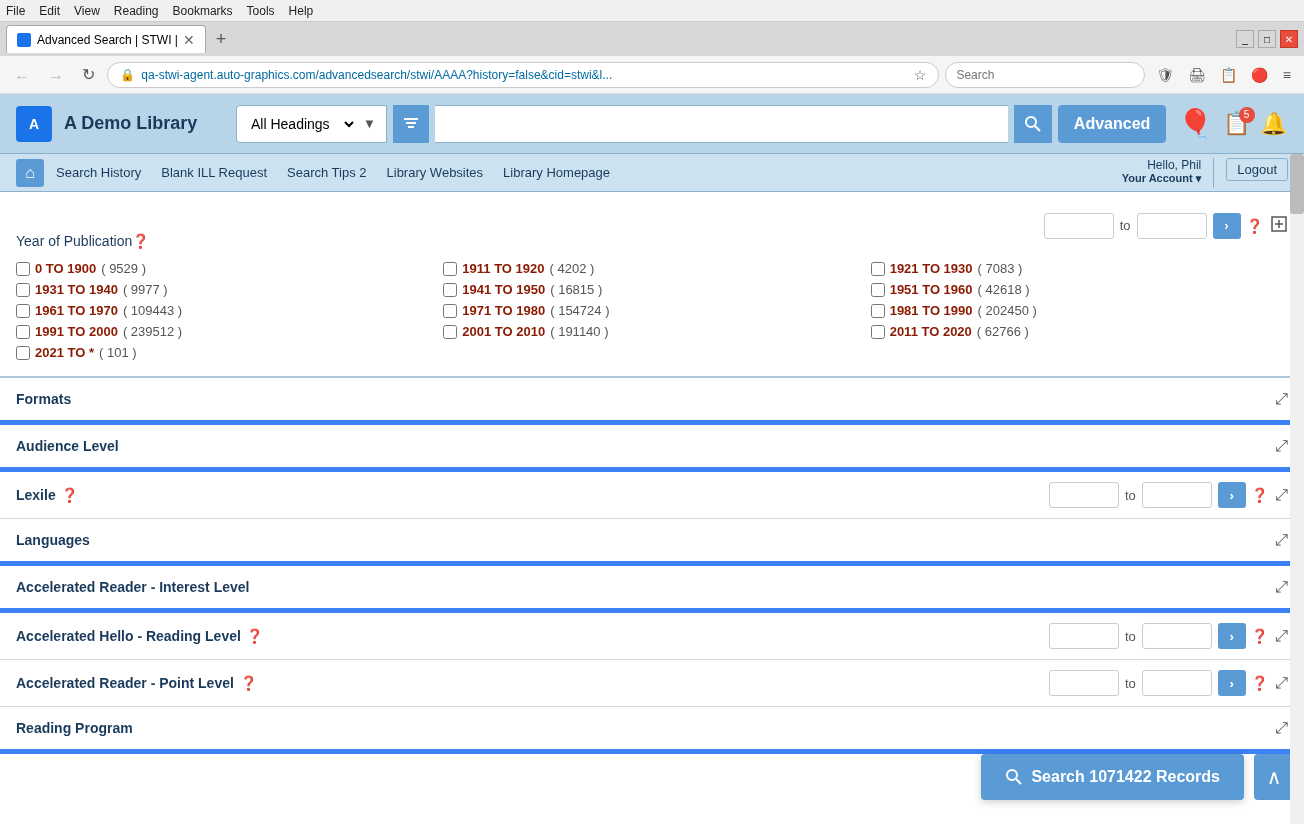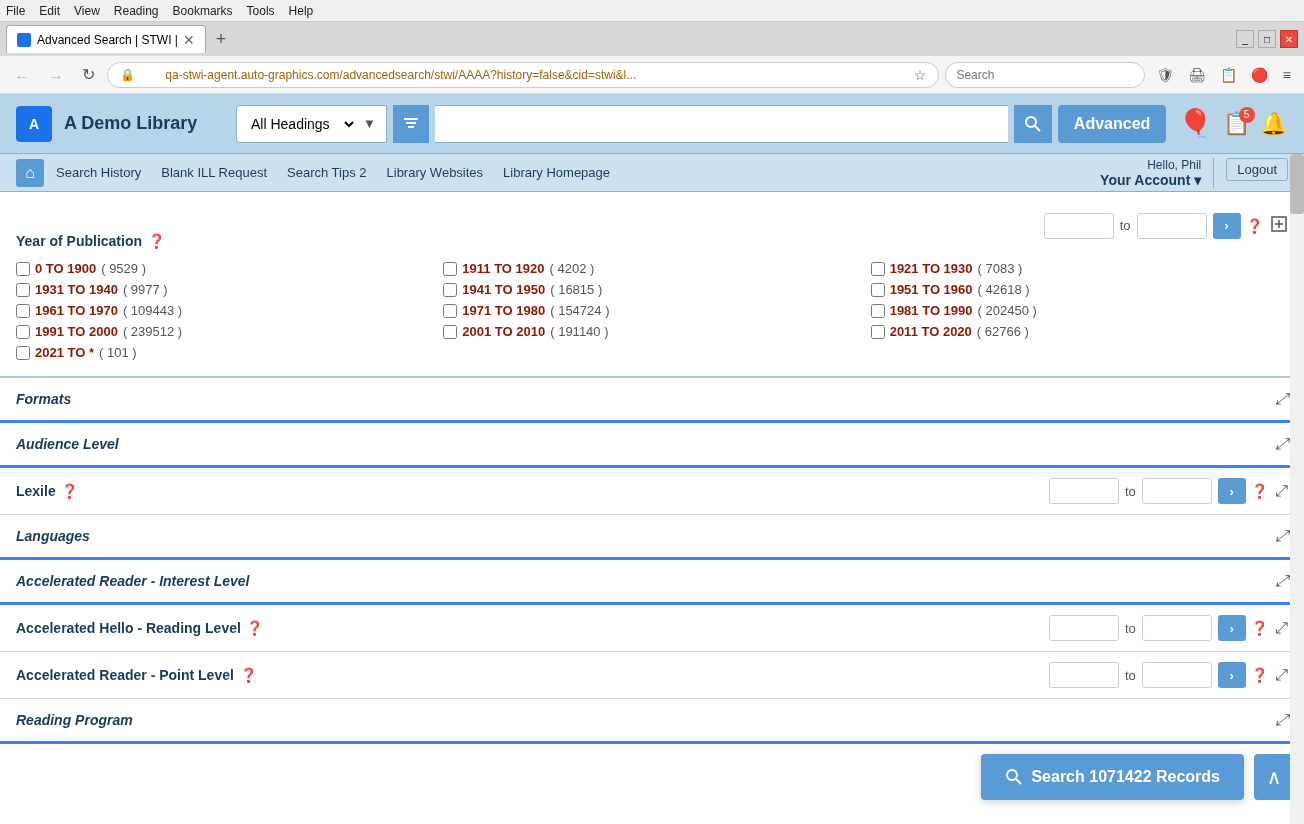--- a/index.html
+++ b/index.html
@@ -90,21 +90,21 @@
       border: 1px solid #ccc;
       border-radius: 13px;
       padding: 0 12px;
       font-size: 12px;
       background: #fff;
       display: flex;
       align-items: center;
       gap: 6px;
     }
     .address-bar-lock { color: #555; font-size: 12px; }
-    .address-bar-url { color: #a16207; font-size: 12px; flex: 1; margin-left: 24px; }
+    .address-bar-url { color: #0369a1; font-size: 12px; flex: 1; }
     .address-bar-star { color: #555; font-size: 14px; }
     .nav-search-box {
       width: 200px;
       height: 26px;
       border: 1px solid #ccc;
       border-radius: 13px;
       padding: 0 10px;
       font-size: 12px;
     }
     .nav-icons {
@@ -285,21 +285,21 @@
       text-decoration: none;
     }
     .nav-right {
       margin-left: auto;
       display: flex;
       align-items: flex-start;
       gap: 12px;
     }
     .hello-text { font-size: 12px; color: #1a3a5c; }
     .account-link {
-      font-size: 14px;
+      font-size: 11px;
       color: #1a3a5c;
       cursor: pointer;
       font-weight: bold;
       text-decoration: none;
     }
     .logout-btn {
       background: none;
       border: 1px solid #8ab0cc;
       color: #1a3a5c;
       padding: 3px 10px;
@@ -322,25 +322,24 @@
       border-bottom: 2px solid #b0c8dc;
     }
     .year-header {
       display: flex;
       align-items: center;
       justify-content: space-between;
       padding: 10px 0 8px;
     }
     .year-title {
       font-size: 14px;
-      font-weight: bold;
+      font-weight: normal;
       color: #1a3a5c;
       display: flex;
       align-items: center;
-      gap: 6px;
       margin-top: 31px;
     }
     .help-icon {
       color: #5b9bd5;
       font-size: 14px;
       cursor: pointer;
     }
     .year-range-inputs {
       display: flex;
       align-items: center;
@@ -396,22 +395,21 @@
       color: #8b1a00;
       font-weight: bold;
     }
     .checkbox-count {
       color: #555;
       font-weight: normal;
     }
 
     
     .collapsible-section {
-      border-bottom: 3px solid #3b82f6;
-      font-style: italic;
+      border-bottom: 5px solid #3b82f6;
     }
     .collapsible-header {
       display: flex;
       align-items: center;
       justify-content: space-between;
       padding: 12px 16px;
       cursor: pointer;
     }
     .collapsible-title {
       font-size: 14px;

